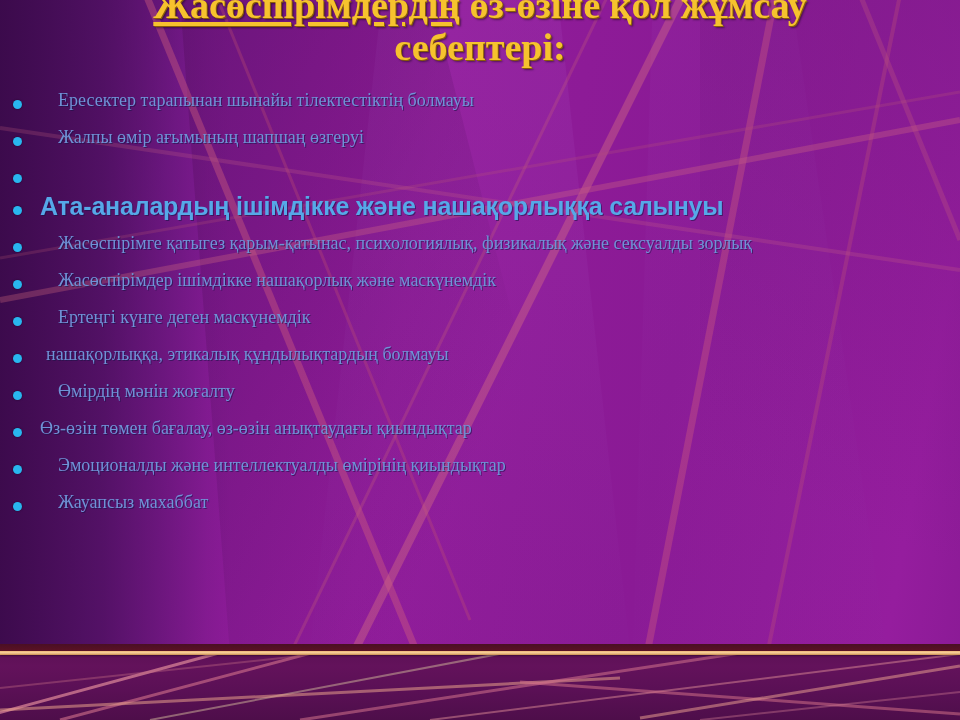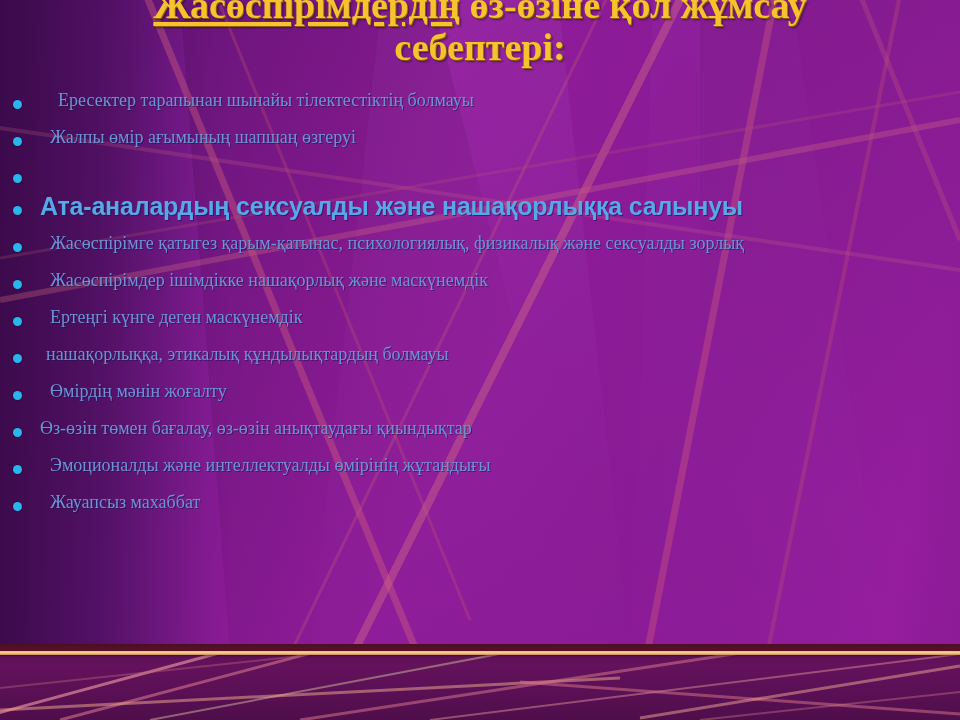--- a/index.html
+++ b/index.html
@@ -161,21 +161,21 @@
   }
   .li-text {
     font-family: "Liberation Serif", "DejaVu Serif", serif;
     font-size: 18px;
     line-height: 36px;
     color: #6f92d6;
     text-shadow: 1px 1px 0 rgba(20,20,70,0.55);
     white-space: pre-wrap;
   }
   .li.indent-1 .li-text { margin-left: 24px; }
-  .li.indent-2 .li-text { margin-left: 16px; }
+  .li.indent-2 .li-text { margin-left: 24px; }
   .li.indent-3 .li-text { margin-left: 12px; }
   .li.indent-4 .li-text { margin-left: 6px; }
   .li.bold .li-text {
     font-family: "Liberation Sans", "DejaVu Sans", sans-serif;
     font-weight: bold;
     font-size: 25px;
     color: #56a8e8;
     letter-spacing: -0.2px;
   }
   .li.wrap .li-text { max-width: 790px; white-space: normal; }
@@ -219,21 +219,21 @@
       </div>
       <div class="li indent-2">
         <div class="bullet"><i></i></div>
         <div class="li-text">Жалпы өмір ағымының шапшаң өзгеруі</div>
       </div>
       <div class="li indent-2">
         <div class="bullet"><i></i></div>
       </div>
       <div class="li indent-4 bold">
         <div class="bullet"><i></i></div>
-        <div class="li-text">Ата-аналардың сексуалды және нашақорлыққа салынуы</div>
+        <div class="li-text">Ата-аналардың ішімдікке және нашақорлыққа салынуы</div>
       </div>
       <div class="li indent-2 wrap">
         <div class="bullet"><i></i></div>
         <div class="li-text">Жасөспірімге қатыгез қарым-қатынас, психологиялық, физикалық және сексуалды зорлық</div>
       </div>
       <div class="li indent-2">
         <div class="bullet"><i></i></div>
         <div class="li-text">Жасөспірімдер ішімдікке нашақорлық және маскүнемдік</div>
       </div>
       <div class="li indent-2">
@@ -247,21 +247,21 @@
       <div class="li indent-2">
         <div class="bullet"><i></i></div>
         <div class="li-text">Өмірдің мәнін жоғалту</div>
       </div>
       <div class="li indent-4">
         <div class="bullet"><i></i></div>
         <div class="li-text">Өз-өзін төмен бағалау, өз-өзін анықтаудағы қиындықтар</div>
       </div>
       <div class="li indent-2">
         <div class="bullet"><i></i></div>
-        <div class="li-text">Эмоционалды және интеллектуалды өмірінің жұтандығы</div>
+        <div class="li-text">Эмоционалды және интеллектуалды өмірінің қиындықтар</div>
       </div>
       <div class="li indent-2">
         <div class="bullet"><i></i></div>
         <div class="li-text">Жауапсыз махаббат</div>
       </div>
     </div>
 
   <div class="footer-band">
     <svg class="fstreak" width="960" height="72" viewBox="0 0 960 72" style="left:0; top:0;">
       <g fill="none" stroke-linecap="butt">

